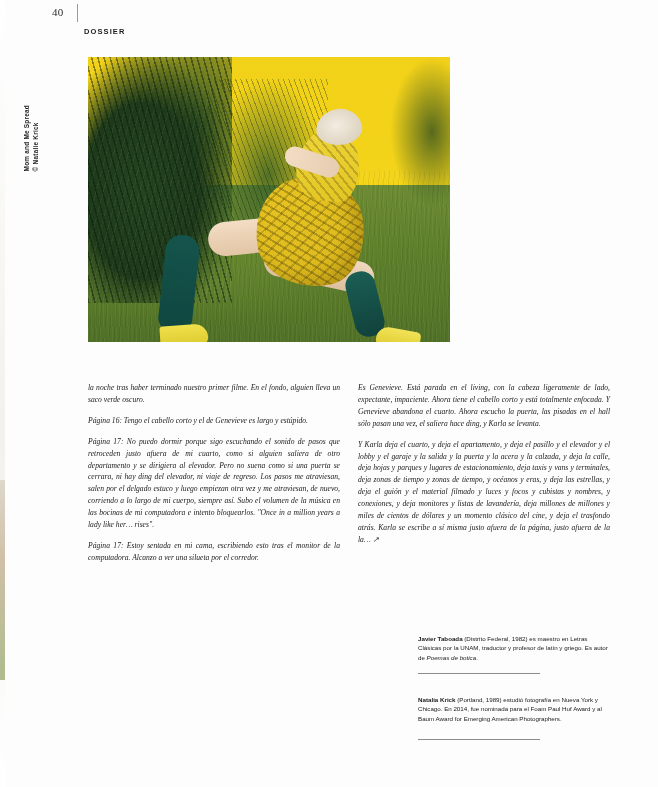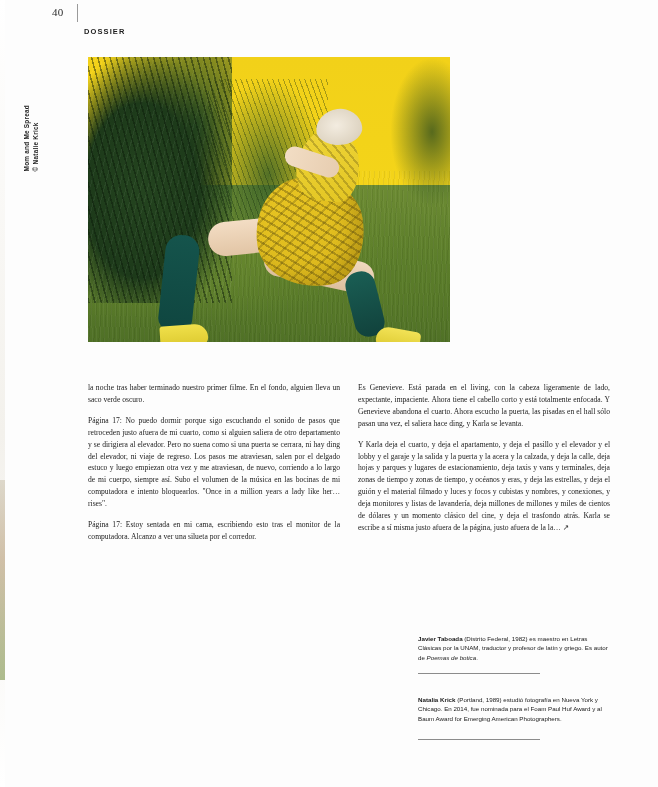--- a/index.html
+++ b/index.html
@@ -239,21 +239,21 @@
     top: 382px;
     width: 252px;
     font-size: 7.6px;
     line-height: 11.9px;
     text-align: justify;
     color: #1a1a1a;
   }
   .col-left { left: 88px; }
   .col-right { left: 358px; }
 
-  .col p { margin: 0 0 9px 0; }
+  .col p { margin: 0 0 9px 0; font-style: italic; }
   .it { font-style: italic; }
 
   
   .bio {
     position: absolute;
     left: 418px;
     width: 192px;
     font-family: "Liberation Sans", sans-serif;
     font-size: 6.2px;
     line-height: 9.4px;
@@ -323,20 +323,21 @@
       <div class="fig fig-shoe2"></div>
       <div class="fig fig-dress"></div>
       <div class="fig fig-torso"></div>
       <div class="fig fig-arm"></div>
       <div class="fig fig-hair"></div>
     </div>
   </div>
 
   <div class="col col-left">
     <p>la noche tras haber terminado nuestro primer filme. En el fondo, alguien lleva un saco verde oscuro.</p>
+    <p>Página 16: Tengo el cabello corto y el de Genevieve es largo y estúpido.</p>
     <p>Página 17: No puedo dormir porque sigo escuchando el sonido de pasos que retroceden justo afuera de mi cuarto, como si alguien saliera de otro departamento y se dirigiera al elevador. Pero no suena como si una puerta se cerrara, ni hay ding del elevador, ni viaje de regreso. Los pasos me atraviesan, salen por el delgado estuco y luego empiezan otra vez y me atraviesan, de nuevo, corriendo a lo largo de mi cuerpo, siempre así. Subo el volumen de la música en las bocinas de mi computadora e intento bloquearlos. "Once in a million years a lady like her… rises".</p>
     <p>Página 17: Estoy sentada en mi cama, escribiendo esto tras el monitor de la computadora. Alcanzo a ver una silueta por el corredor.</p>
   </div>
 
   <div class="col col-right">
     <p>Es Genevieve. Está parada en el living, con la cabeza ligeramente de lado, expectante, impaciente. Ahora tiene el cabello corto y está totalmente enfocada. Y Genevieve abandona el cuarto. Ahora escucho la puerta, las pisadas en el hall sólo pasan una vez, el saliera hace ding, y Karla se levanta.</p>
     <p>Y Karla deja el cuarto, y deja el apartamento, y deja el pasillo y el elevador y el lobby y el garaje y la salida y la puerta y la acera y la calzada, y deja la calle, deja hojas y parques y lugares de estacionamiento, deja taxis y vans y terminales, deja zonas de tiempo y zonas de tiempo, y océanos y eras, y deja las estrellas, y deja el guión y el material filmado y luces y focos y cubistas y nombres, y conexiones, y deja monitores y listas de lavandería, deja millones de millones y miles de cientos de dólares y un momento clásico del cine, y deja el trasfondo atrás. Karla se escribe a sí misma justo afuera de la página, justo afuera de la la… ↗</p>
   </div>
 
   <div class="bio bio-1">

